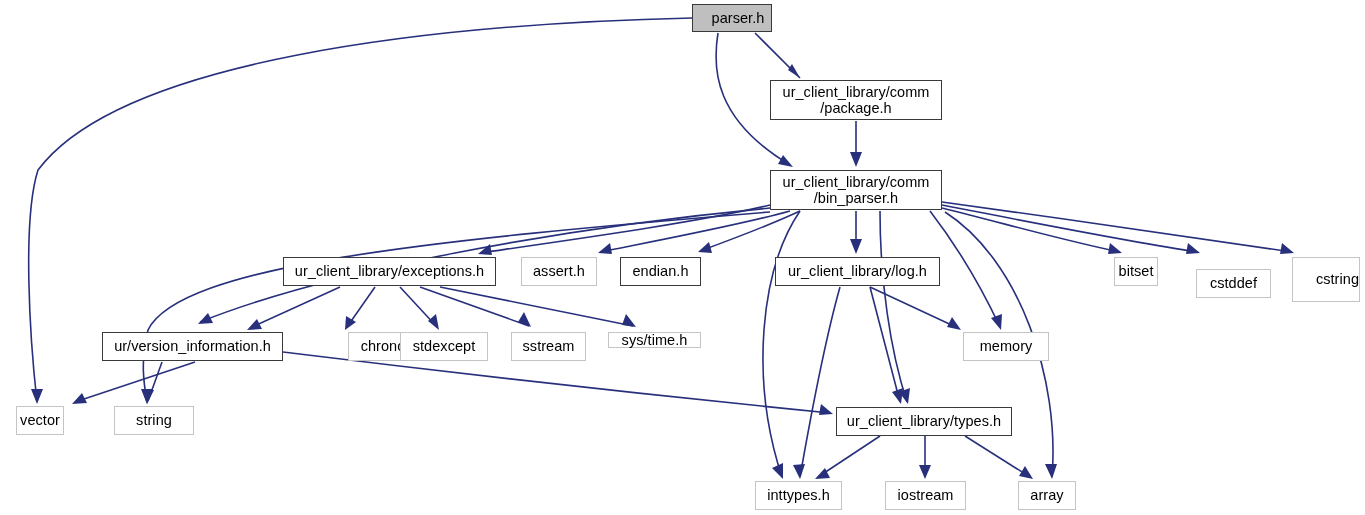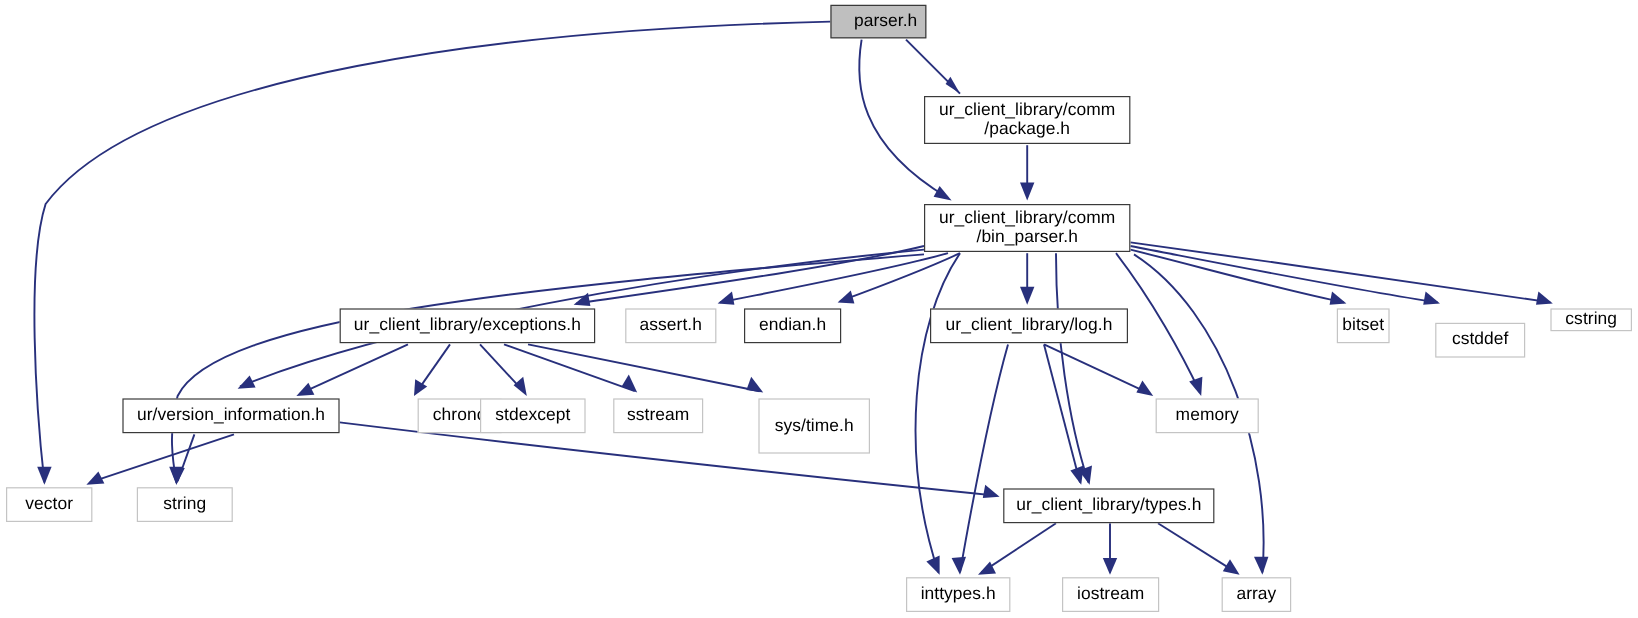--- a/index.html
+++ b/index.html
@@ -137,27 +137,27 @@
       <div class="node-box emph" style="left: 770px; top: 80px; width: 172px; height: 40px;"><span class="node-label">ur_client_library/comm
 /package.h</span></div>
       <div class="node-box emph" style="left: 770px; top: 170px; width: 172px; height: 40px;"><span class="node-label">ur_client_library/comm
 /bin_parser.h</span></div>
       <div class="node-box emph" style="left: 283px; top: 257px; width: 213px; height: 29px;"><span class="node-label">ur_client_library/exceptions.h</span></div>
       <div class="node-box " style="left: 521px; top: 257px; width: 76px; height: 29px;"><span class="node-label">assert.h</span></div>
       <div class="node-box emph" style="left: 620px; top: 257px; width: 81px; height: 29px;"><span class="node-label">endian.h</span></div>
       <div class="node-box emph" style="left: 775px; top: 257px; width: 165px; height: 29px;"><span class="node-label">ur_client_library/log.h</span></div>
       <div class="node-box " style="left: 1114px; top: 257px; width: 44px; height: 29px;"><span class="node-label">bitset</span></div>
       <div class="node-box " style="left: 1196px; top: 269px; width: 75px; height: 29px;"><span class="node-label">cstddef</span></div>
-      <div class="node-box " style="left: 1292px; top: 257px; width: 68px; height: 19px;"><span class="node-label">cstring</span></div>
+      <div class="node-box " style="left: 1292px; top: 257px; width: 68px; height: 45px; justify-content: flex-end;"><span class="node-label">cstring</span></div>
       <div class="node-box emph" style="left: 102px; top: 332px; width: 181px; height: 29px;"><span class="node-label">ur/version_information.h</span></div>
       <div class="node-box " style="left: 306px; top: 332px; width: 70px; height: 29px; margin-left: 42px;"><span class="node-label">chrono</span></div>
       <div class="node-box " style="left: 400px; top: 332px; width: 88px; height: 29px;"><span class="node-label">stdexcept</span></div>
       <div class="node-box " style="left: 511px; top: 332px; width: 75px; height: 29px;"><span class="node-label">sstream</span></div>
-      <div class="node-box " style="left: 608px; top: 332px; width: 93px; height: 46px; margin-left: 24px;"><span class="node-label">sys/time.h</span></div>
+      <div class="node-box " style="left: 608px; top: 332px; width: 93px; height: 16px;"><span class="node-label">sys/time.h</span></div>
       <div class="node-box " style="left: 963px; top: 332px; width: 86px; height: 29px;"><span class="node-label">memory</span></div>
-      <div class="node-box " style="left: 5px; top: 406px; width: 72px; height: 29px;"><span class="node-label">vector</span></div>
+      <div class="node-box " style="left: 16px; top: 406px; width: 48px; height: 29px;"><span class="node-label">vector</span></div>
       <div class="node-box " style="left: 114px; top: 406px; width: 80px; height: 29px;"><span class="node-label">string</span></div>
       <div class="node-box emph" style="left: 836px; top: 407px; width: 176px; height: 29px;"><span class="node-label">ur_client_library/types.h</span></div>
       <div class="node-box " style="left: 755px; top: 481px; width: 87px; height: 29px;"><span class="node-label">inttypes.h</span></div>
       <div class="node-box " style="left: 885px; top: 481px; width: 81px; height: 29px;"><span class="node-label">iostream</span></div>
       <div class="node-box " style="left: 1018px; top: 481px; width: 58px; height: 29px;"><span class="node-label">array</span></div>
     </div>
 </div>
 
 </body></html>

